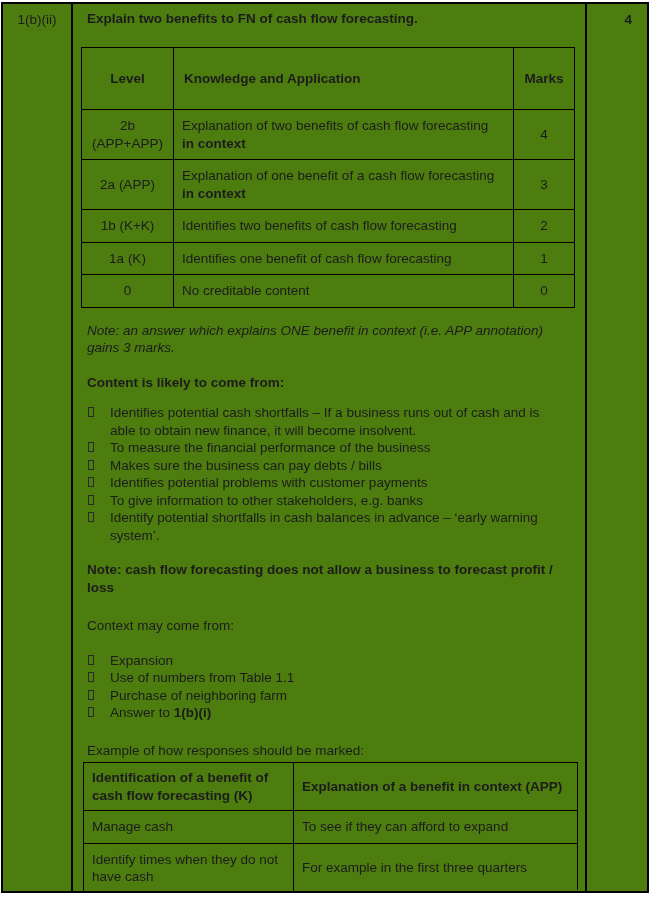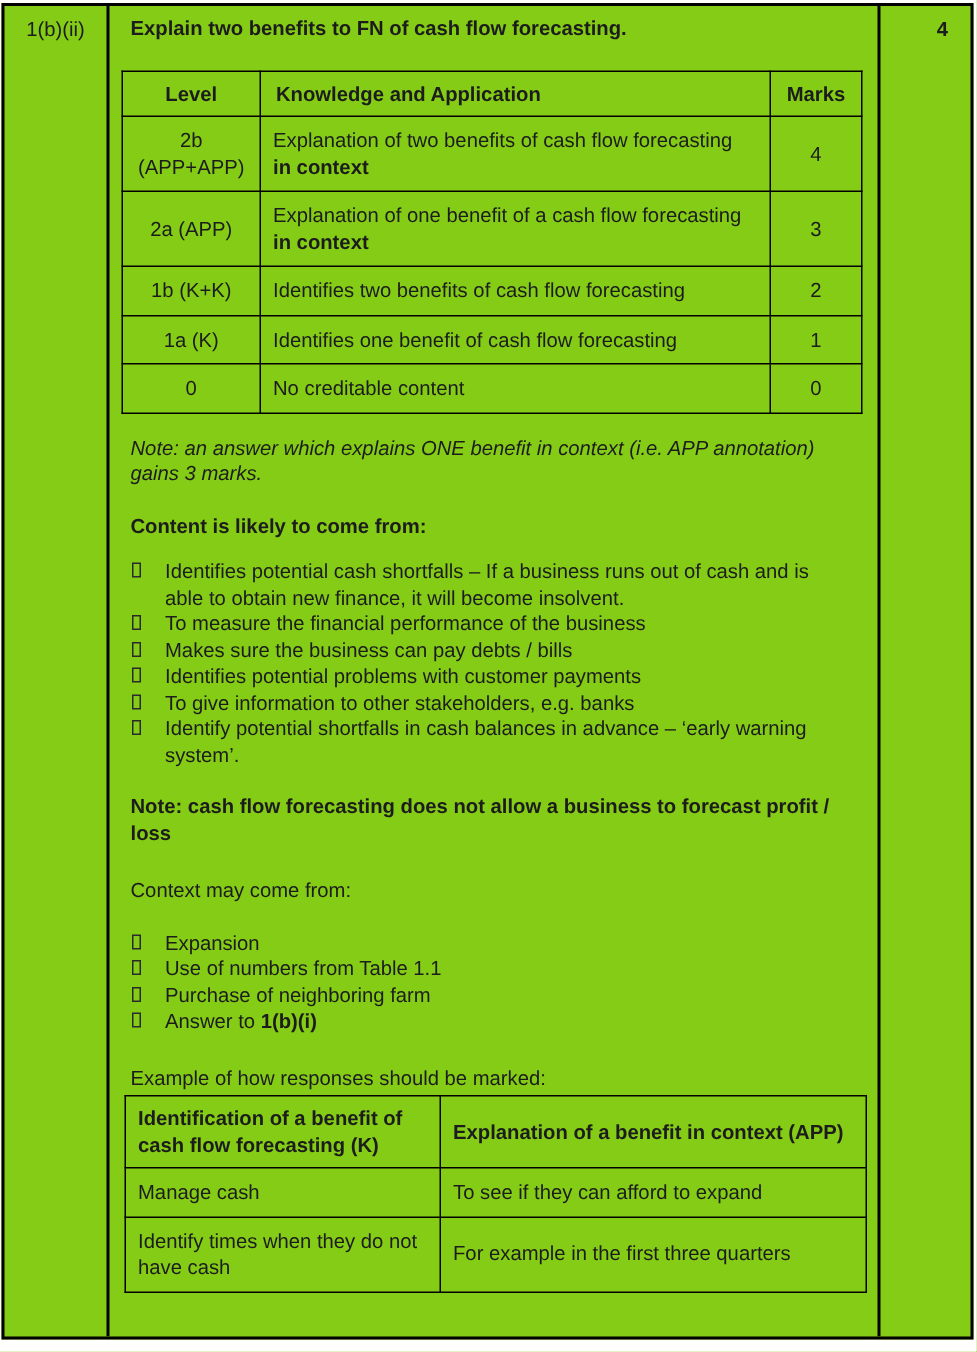--- a/index.html
+++ b/index.html
@@ -12,21 +12,21 @@
     color: #1c1c1c;
     position: relative;
   }
   .outer {
     position: absolute;
     left: 1px; top: 2px;
     width: 648px; height: 891px;
     border: 2px solid #000;
     display: flex;
     overflow: hidden;
-    background: #84cc16;
+    background: #4d7c0f;
   }
   .col-left {
     width: 70px;
     border-right: 2px solid #000;
     text-align: center;
     padding-top: 7px;
     flex-shrink: 0;
   }
   .col-main {
     flex: 1;
@@ -44,21 +44,21 @@
   }
   .q-title { margin: 0 0 0 8px; font-weight: bold; }
 
   table { border-collapse: collapse; }
   th, td { border: 1.5px solid #000; vertical-align: middle; }
 
   table.levels { margin: 19px 0 0 2px; width: 493px; table-layout: fixed; }
   table.levels .c-level { width: 92px; }
   table.levels .c-desc  { width: 340px; }
   table.levels .c-marks { width: 61px; }
-  table.levels th { font-weight: bold; padding: 6px 4px; }
+  table.levels th { font-weight: bold; padding: 22px 4px; }
   table.levels th.c-desc { text-align: left; padding-left: 10px; }
   table.levels td.lvl { text-align: center; padding: 7px 4px; }
   table.levels td.desc { text-align: left; padding: 7px 10px 7px 8px; }
   table.levels td.mk { text-align: center; padding: 7px 4px; }
 
   .note-italic { margin: 14px 10px 0 8px; font-style: italic; }
   .content-head { margin: 17px 0 11px 8px; font-weight: bold; }
   .bold-note { margin: 17px 10px 0 8px; font-weight: bold; }
   .context-head { margin: 21px 0 0 8px; }
   .example-head { margin: 20px 0 0 8px; }

